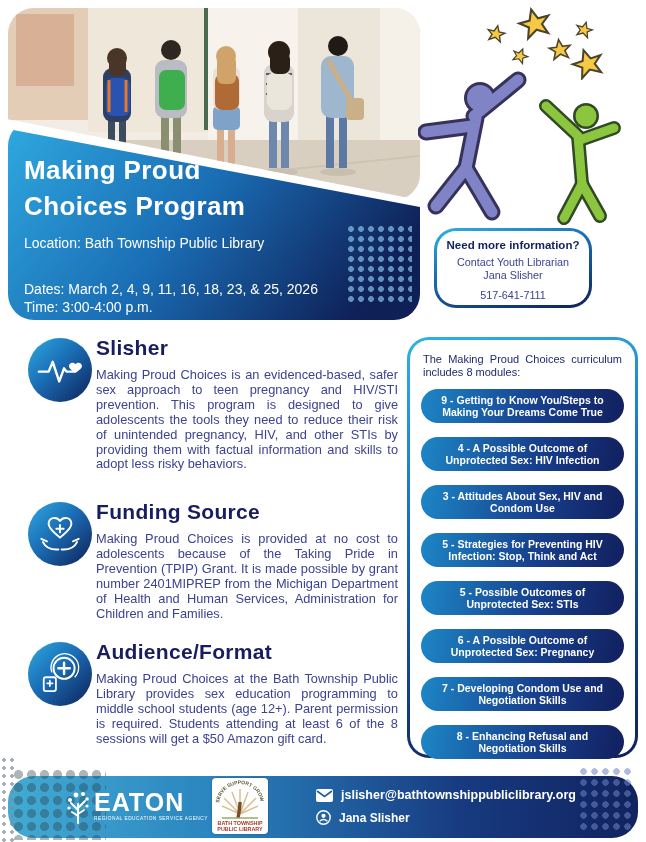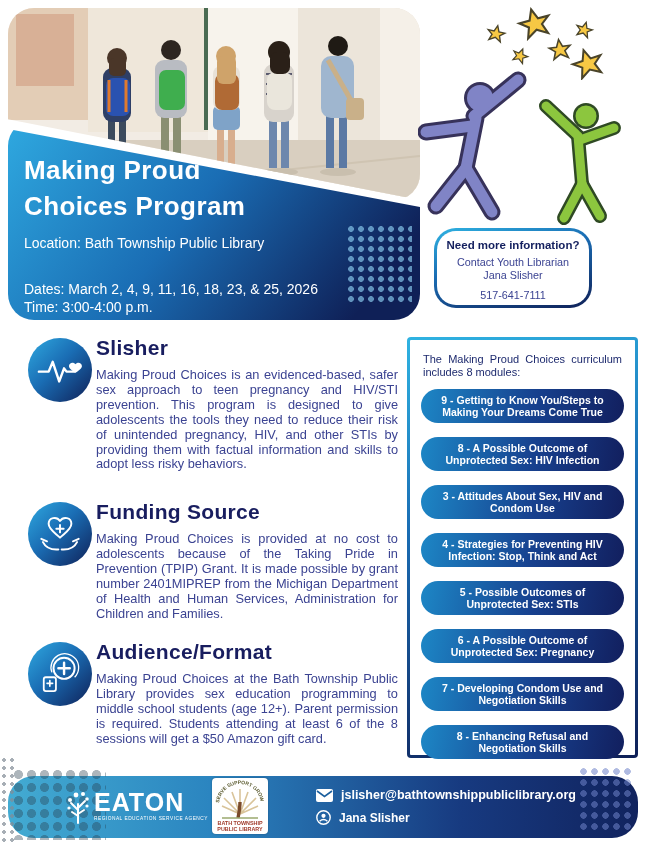--- a/index.html
+++ b/index.html
@@ -50,21 +50,21 @@
   .sec { position:absolute; left:28px; width:372px; }
   .sec-icon {
     position:absolute; left:0; top:2px; width:64px; height:64px; border-radius:50%;
     background: linear-gradient(135deg,#2fa9e0 0%, #1a6db4 45%, #0f2057 100%);
     display:flex; align-items:center; justify-content:center;
   }
   .sec h2 { margin-left:68px; font-size:21px; font-weight:bold; color:#181d5f; letter-spacing:.3px; }
   .sec p  { margin-left:68px; margin-top:8px; width:302px; font-size:12.8px; line-height:14.9px;
             color:#3b4392; text-align:justify; text-align-last:left; }
   
-  .mods { left:407px; top:337px; width:231px; height:421px; border-radius:4px; padding:11px 11px 0 11px; }
+  .mods { left:407px; top:337px; width:231px; height:421px; border-radius:22px; padding:11px 11px 0 11px; }
   .mods .intro { font-size:11px; line-height:13px; color:#1d2a6e; text-align:justify; text-align-last:left; margin:2px 2px 10px 2px; }
   .pill {
     width:100%; min-height:34px; margin-bottom:14px; border-radius:17px;
     background: linear-gradient(100deg,#1d87c6 0%, #17418f 55%, #121f5e 100%);
     color:#fff; font-size:10.5px; font-weight:bold; line-height:12px;
     display:flex; align-items:center; justify-content:center; text-align:center; padding:3px 9px;
   }
   
   .footer {
     position:absolute; left:8px; top:776px; width:630px; height:62px; border-radius:26px;
@@ -279,23 +279,23 @@
         <path d="M19.5 40 v7 M16 43.5 h7" stroke="#fff" stroke-width="2" stroke-linecap="round"></path>
       </svg>
     </div>
     <h2>Audience/Format</h2>
     <p>Making Proud Choices at the Bath Township Public Library provides sex education programming to middle school students (age 12+). Parent permission is required. Students attending at least 6 of the 8 sessions will get a $50 Amazon gift card.</p>
   </div>
 
   <div class="gbox mods">
     <p class="intro">The Making Proud Choices curriculum includes 8 modules:</p>
     <div class="pill">9 - Getting to Know You/Steps to Making Your Dreams Come True</div>
-    <div class="pill">8 - A Possible Outcome of Unprotected Sex: HIV Infection</div>
+    <div class="pill">4 - A Possible Outcome of Unprotected Sex: HIV Infection</div>
     <div class="pill">3 - Attitudes About Sex, HIV and Condom Use</div>
-    <div class="pill">4 - Strategies for Preventing HIV Infection: Stop, Think and Act</div>
+    <div class="pill">5 - Strategies for Preventing HIV Infection: Stop, Think and Act</div>
     <div class="pill">5 - Possible Outcomes of Unprotected Sex: STIs</div>
     <div class="pill">6 - A Possible Outcome of Unprotected Sex: Pregnancy</div>
     <div class="pill">7 - Developing Condom Use and Negotiation Skills</div>
     <div class="pill">8 - Enhancing Refusal and Negotiation Skills</div>
   </div>
 
   <div class="footer"></div>
   <div class="dotgrid halfdots-sm"></div>
   <div class="dotgrid halfdots-lg"></div>
   <div class="dotgrid fdots"></div>

